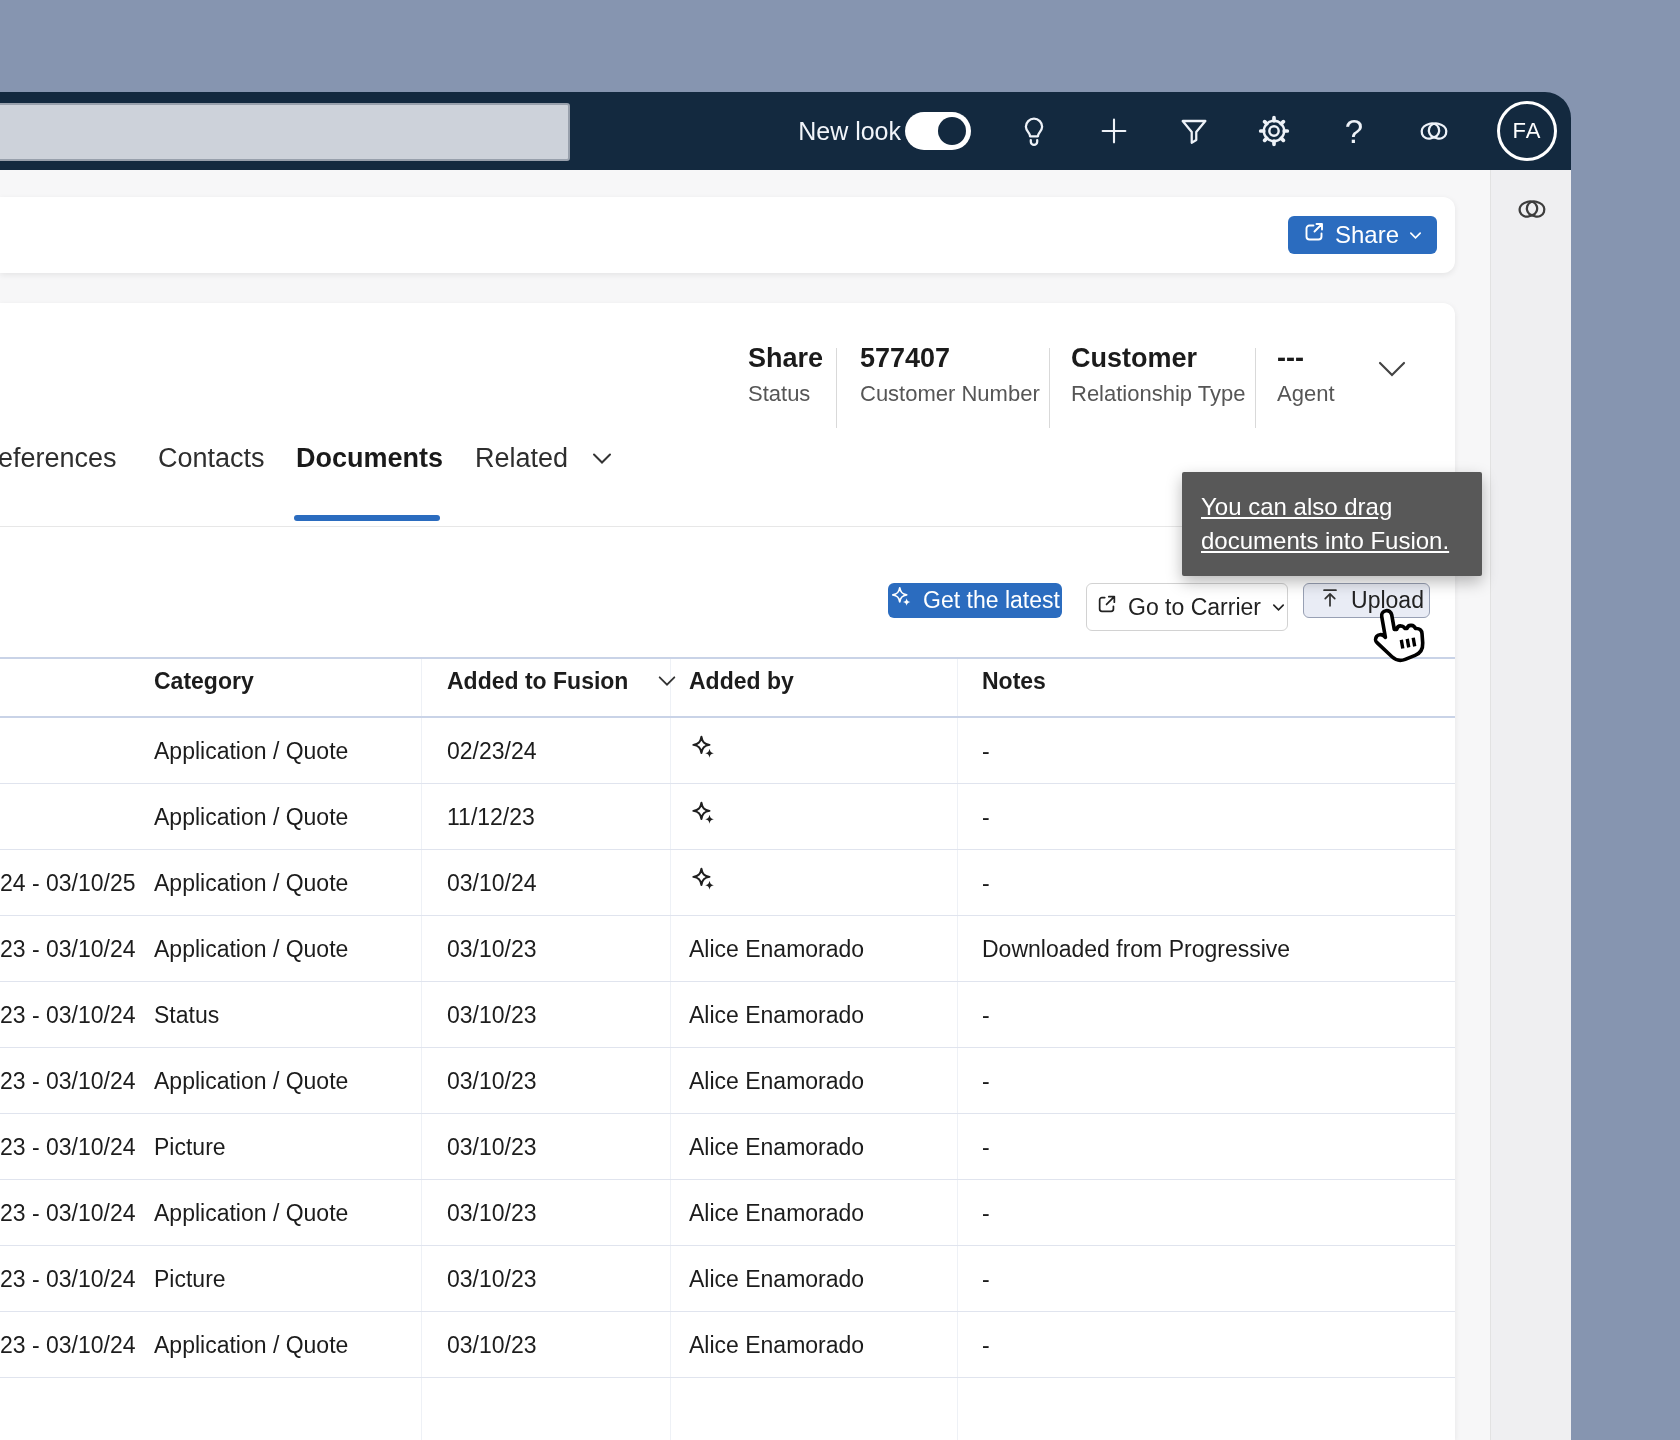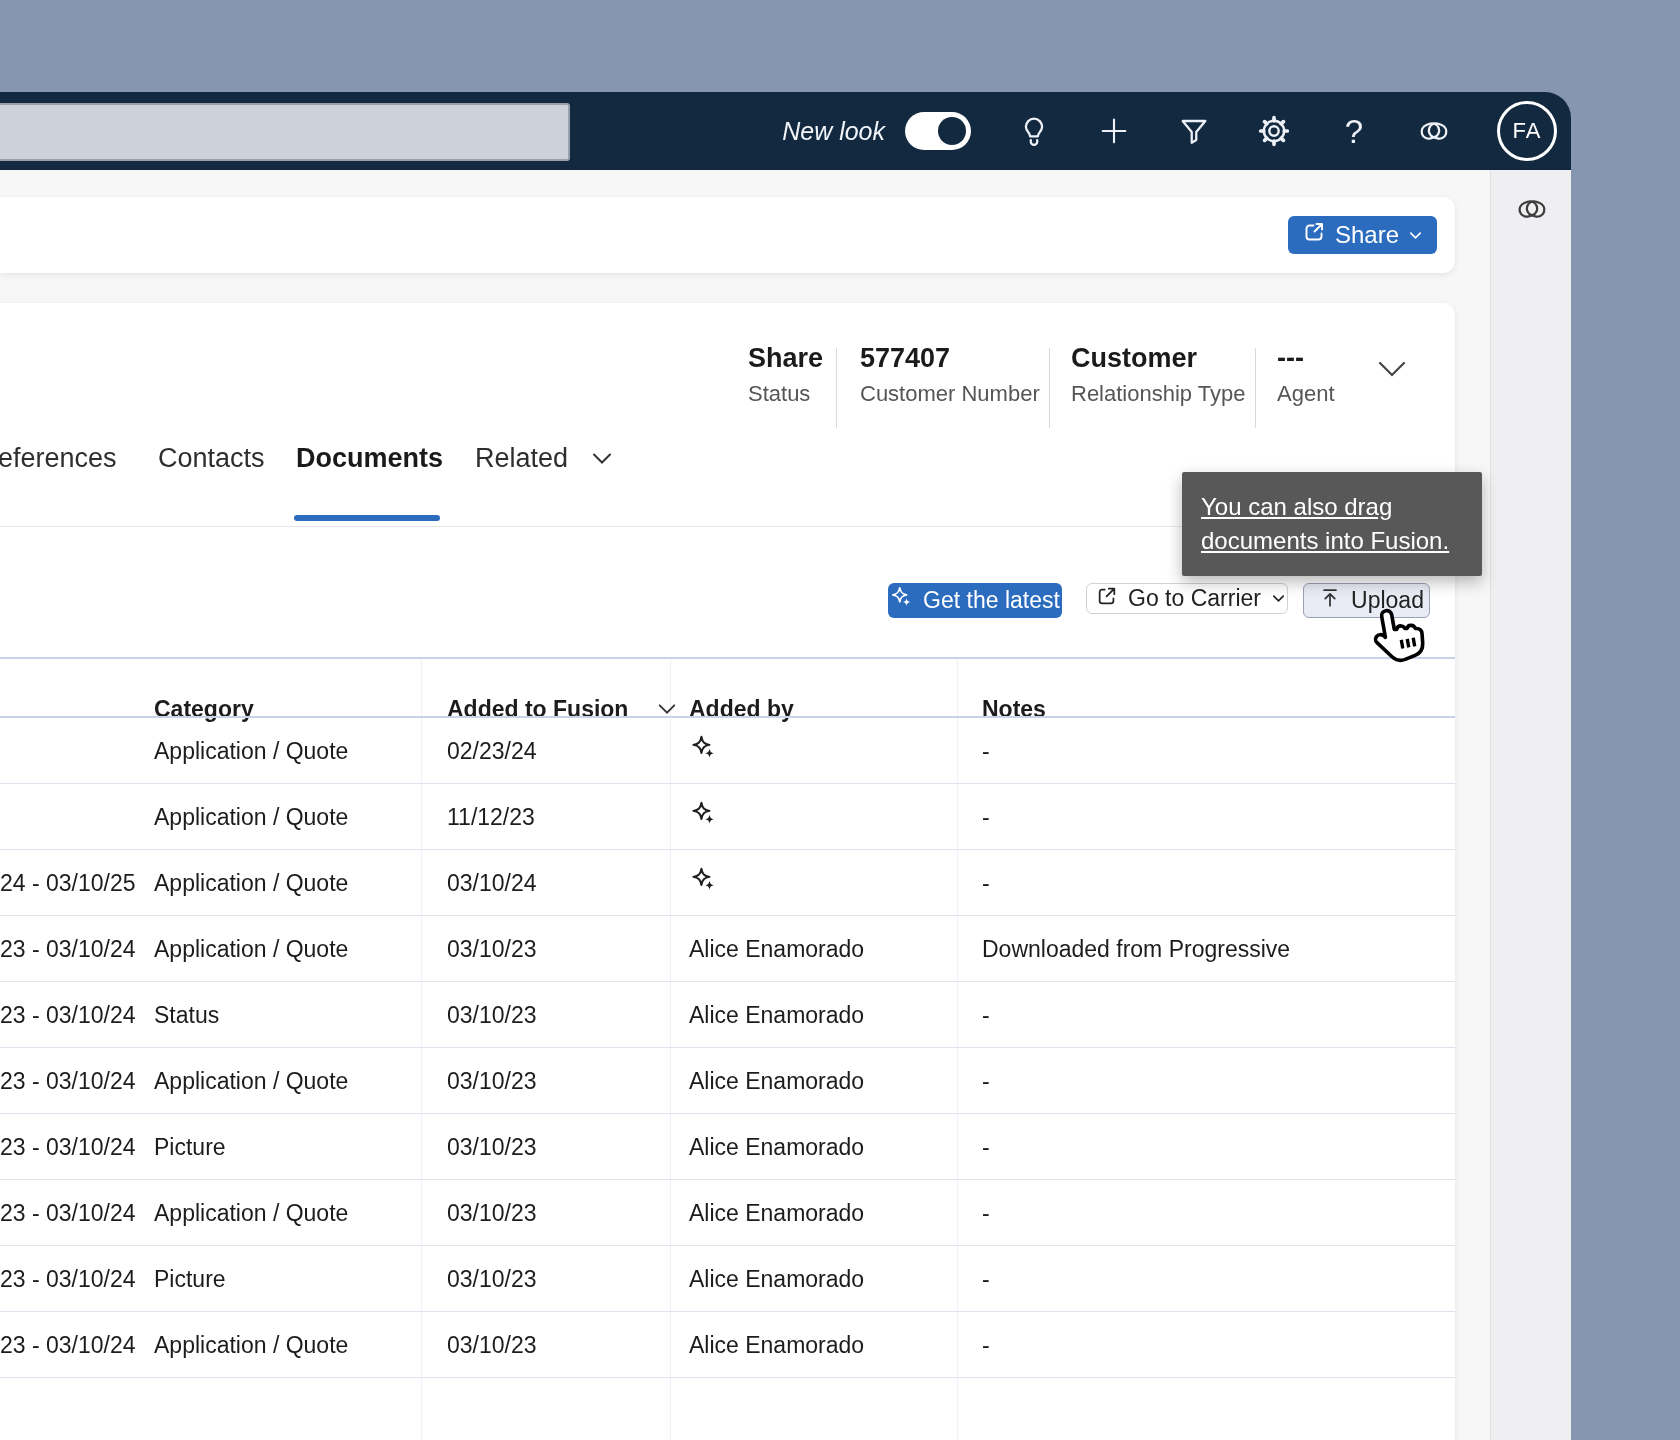--- a/index.html
+++ b/index.html
@@ -8,21 +8,21 @@
        background:var(--outer-bg,#8695b0);}
   .stage{position:relative;width:1680px;height:1440px;}
 
   
   .topbar{position:absolute;left:0;top:92px;width:1571px;height:78px;
           background:var(--topbar-bg,#13293f);border-radius:0 26px 0 0;}
   .searchbox{position:absolute;left:-8px;top:11px;width:574px;height:54px;
              background:#cdd2da;border:2px solid #98a0ac;border-radius:3px;}
   .topbar-right{position:absolute;right:14px;top:0;height:78px;
                 display:flex;align-items:center;gap:46px;color:#eef2f8;}
-  .newlook{display:flex;align-items:center;gap:20px;font-style:italic;}
+  .newlook{display:flex;align-items:center;gap:4px;}
   .newlook-label{font-size:25px;color:#f2f5fa;}
   .toggle{width:66px;height:38px;border-radius:19px;background:#fff;position:relative;cursor:pointer;}
   .toggle .knob{position:absolute;right:5px;top:5px;width:28px;height:28px;border-radius:50%;
                 background:var(--topbar-bg,#13293f);}
   .tb-icon{width:34px;height:34px;display:flex;align-items:center;justify-content:center;}
   .tb-icon svg{display:block;}
   .help-glyph{font-size:33px;font-weight:300;color:#eef2f8;line-height:1;}
   .avatar{width:54px;height:54px;border-radius:50%;border:3px solid #fff;
           display:flex;align-items:center;justify-content:center;
           color:#fff;font-size:22px;letter-spacing:1px;}
@@ -53,28 +53,28 @@
   
   .tab{position:absolute;top:140px;font-size:27px;color:#2e2e2e;cursor:pointer;white-space:nowrap;}
   .tab.active{font-weight:700;color:#1a1a1a;}
   .tab-underline{position:absolute;left:294px;top:212px;width:146px;height:6px;border-radius:3px;
                  background:var(--accent-blue,#2b6cbf);}
   .tabs-divider{position:absolute;left:0;top:223px;width:1455px;height:1px;background:#e7e7e7;}
 
   
   .btn-latest {position:absolute;left:888px; top:280px;width:174px;height:35px;
                background:var(--accent-blue,#2b6cbf);color:#fff;}
-  .btn-carrier{position:absolute;left:1086px;top:280px;width:202px;height:31px;
+  .btn-carrier{position:absolute;left:1086px;top:280px;width:202px;height:48px;
                background:#fff;border:1px solid #d2d2d2;color:#222;padding-left:8px;}
   .btn-upload {position:absolute;left:1303px;top:280px;width:127px;height:35px;
                background:#e9ecf5;border:1px solid #98a0b4;color:#222;padding-left:10px;}
 
   
   .table-top{position:absolute;left:0;top:354px;width:1455px;height:2px;background:#c9d3e7;}
-  .thead{position:absolute;left:0;top:376px;width:1455px;height:59px;}
+  .thead{position:absolute;left:0;top:348px;width:1455px;height:59px;}
   .th{position:absolute;top:50%;transform:translateY(-50%);font-size:23px;font-weight:700;color:#1c1c1c;
       display:flex;align-items:center;gap:0;}
   .thead-border{position:absolute;left:0;top:413px;width:1455px;height:2px;background:#c9d3e7;}
   .tbody{position:absolute;left:0;top:415px;width:1455px;}
   .col-line{position:absolute;top:356px;width:1px;height:1084px;background:#eef1f6;}
   .trow{position:relative;width:1455px;height:66px;border-bottom:1px solid #e0e4ee;box-sizing:border-box;cursor:pointer;}
   .td{position:absolute;top:50%;transform:translateY(-50%);font-size:23px;color:#1c1c1c;white-space:nowrap;}
   .td-term{left:0;}  .td-cat{left:154px;} .td-added{left:447px;}
   .td-by{left:689px;} .td-notes{left:982px;}
 

